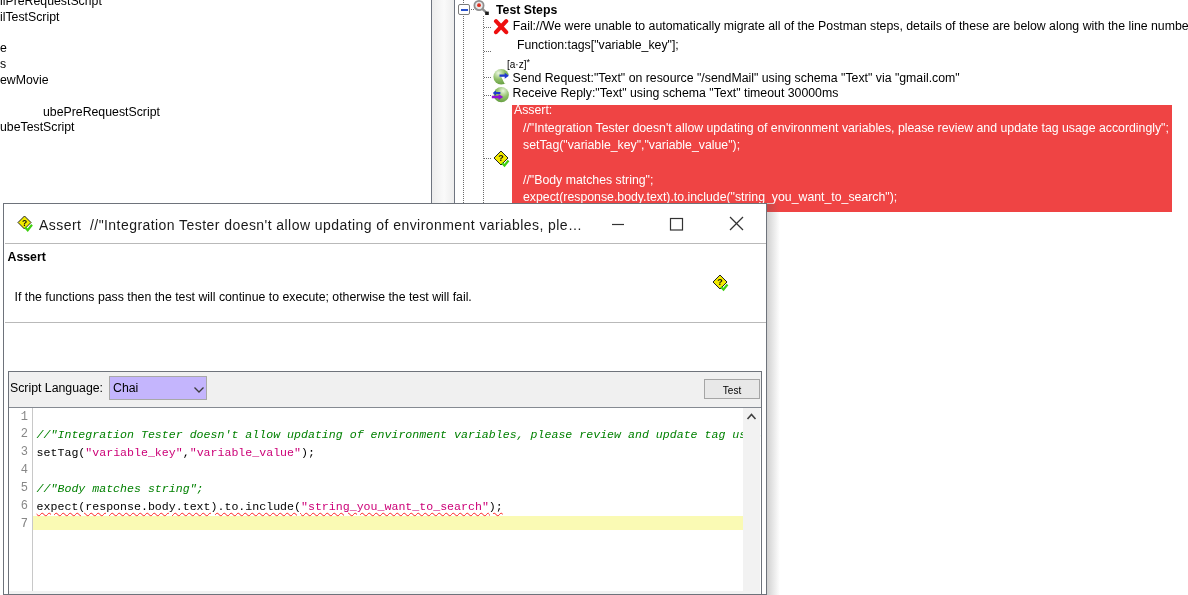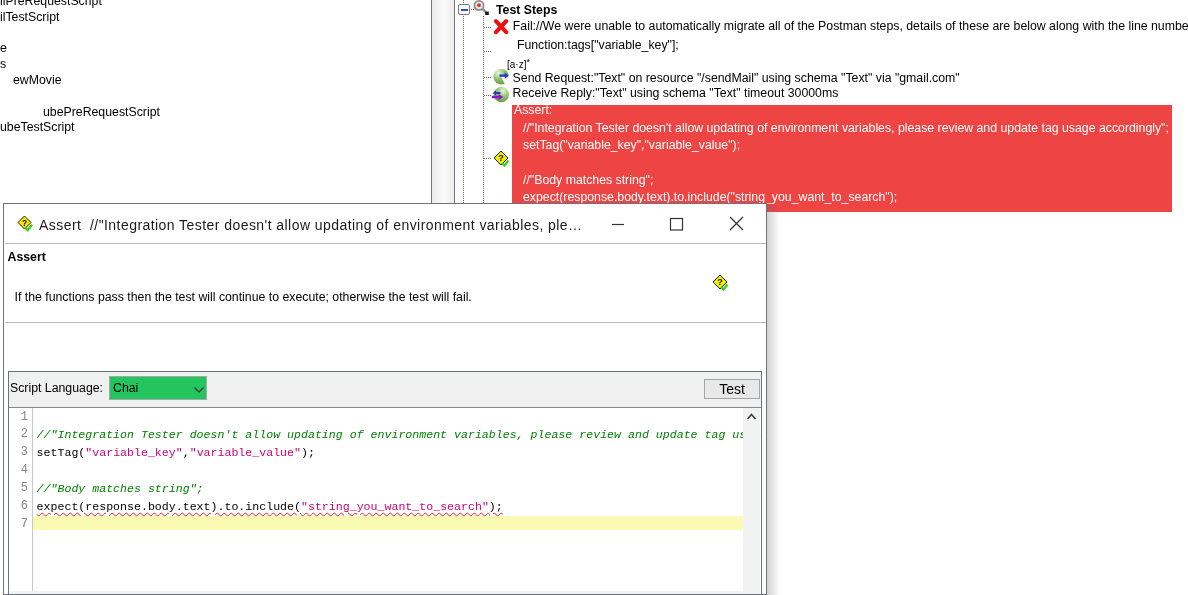--- a/index.html
+++ b/index.html
@@ -10,21 +10,21 @@
   .dotv { width:1px; background-image:repeating-linear-gradient(to bottom,#6b6b6b 0 1px,transparent 1px 2px); }
   .doth { height:1px; background-image:repeating-linear-gradient(to right,#6b6b6b 0 1px,transparent 1px 2px); }
 </style>
 </head>
 <body>
 
 <div class="abs t" style="left:0;top:-6px;">ilPreRequestScript</div>
 <div class="abs t" style="left:0;top:9.8px;">ilTestScript</div>
 <div class="abs t" style="left:0;top:41.4px;">e</div>
 <div class="abs t" style="left:0;top:57px;">s</div>
-<div class="abs t" style="left:13px;top:73px;">ewMovie</div>
+<div class="abs t" style="left:0;top:73px;">ewMovie</div>
 <div class="abs t" style="left:0;top:104.6px;padding-left:43px;">ubePreRequestScript</div>
 <div class="abs t" style="left:0;top:120.4px;">ubeTestScript</div>
 
 <div class="abs" style="left:431px;top:0;width:1px;height:595px;background:#6f7580;"></div>
 <div class="abs" style="left:432px;top:0;width:22px;height:595px;background:linear-gradient(to right,#ededed,#fafafa 55%,#ededed);"></div>
 <div class="abs" style="left:454px;top:0;width:1px;height:595px;background:#6f7580;"></div>
 
 <div class="abs" style="left:455px;top:0;width:733px;height:595px;background:#fff;overflow:hidden;">
 
   <div class="abs dotv" style="left:8px;top:0;height:5px;"></div>
@@ -127,29 +127,29 @@
     <path d="M8 1 L15 8 L8 15 L1 8 Z" fill="#f2ea00" stroke="#222" stroke-width="1"></path>
     <text x="8" y="11" font-size="9" font-weight="bold" text-anchor="middle" fill="#111" font-family="Liberation Sans">?</text>
     <path d="M9 13 l2.5 2.5 l4 -5" fill="none" stroke="#3ed010" stroke-width="2.2"></path>
   </svg>
   <div class="abs" style="left:1px;top:117.5px;width:762px;height:1px;background:#b9b9b9;"></div>
 
 
   <div class="abs" style="left:4px;top:166.5px;width:754px;height:226px;background:#f0f0f0;border:1px solid #6e737b;">
     <div class="abs t" style="left:1px;top:9.3px;">Script Language:</div>
 
-    <div class="abs" style="left:100px;top:4.5px;width:98px;height:24px;background:#22c55e;border:1px solid #a8a8a8;">
+    <div class="abs" style="left:100px;top:4.5px;width:98px;height:24px;background:#c4b5fd;border:1px solid #a8a8a8;">
       <div class="abs t" style="left:3px;top:4.2px;">Chai</div>
       <svg class="abs" style="left:83px;top:8px;" width="12" height="10" viewBox="0 0 12 10">
           <path d="M1.5 2.5 L6 7 L10.5 2.5" fill="none" stroke="#3c3c3c" stroke-width="1.3"></path>
         </svg>
     </div>
 
     <div class="abs" style="left:695px;top:7.6px;width:56px;height:20px;background:#e8e8e8;border:1px solid #a5a5a5;text-align:center;">
-      <span style="font-size:14px;line-height:17px;color:#000;">Test</span>
+      <span style="font-size:10px;line-height:17px;color:#000;">Test</span>
     </div>
 
     <div class="abs" style="left:0;top:35.2px;width:752px;height:189px;background:#fff;border-top:1px solid #858a92;overflow:hidden;">
       <div class="abs" style="left:22.5px;top:0;width:1px;height:189px;background:#c8c8c8;"></div>
 
       <div class="abs" style="left:23.5px;top:108.1px;width:710px;height:14.4px;background:#fafab4;"></div>
 
       <div class="abs" style="left:0;top:0.9px;width:19px;text-align:right;font-family:'Liberation Mono',monospace;font-size:12px;line-height:17.9px;color:#878787;">1<br>2<br>3<br>4<br>5<br>6<br>7</div>
 
       <div class="abs" style="left:27.6px;top:0.5px;font-family:'Liberation Mono',monospace;font-size:11.6px;line-height:17.9px;white-space:pre;color:#000;"> 

